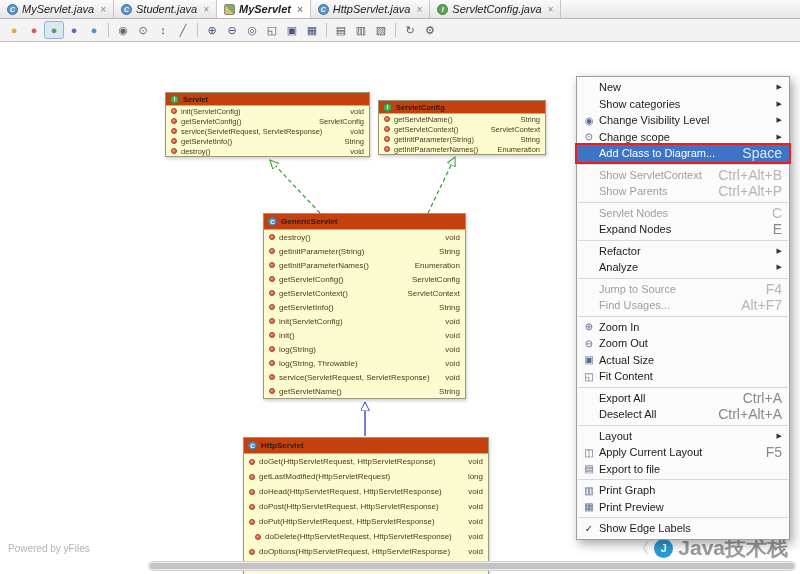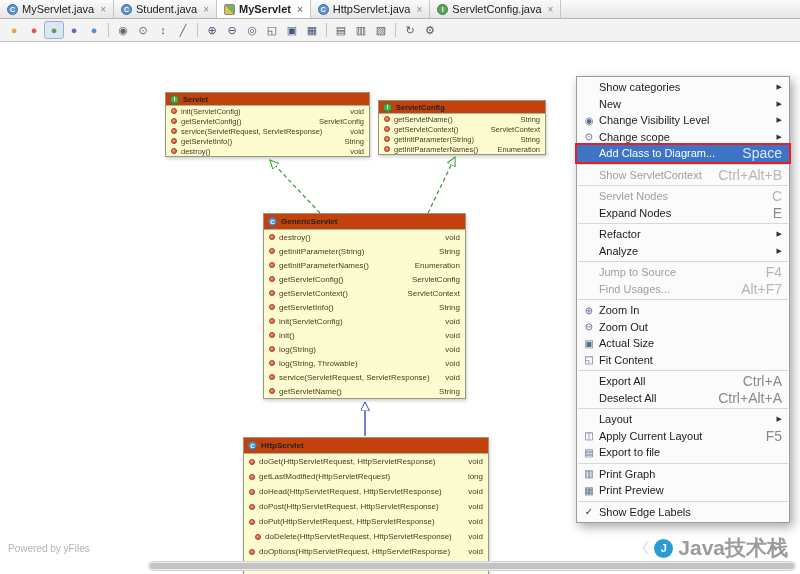--- a/index.html
+++ b/index.html
@@ -1,21 +1,21 @@
 <!DOCTYPE html>
 <html><head>
 <meta charset="utf-8">
 <style>
   * { margin:0; padding:0; box-sizing:border-box; }
   body { font-family:"Liberation Sans", sans-serif; background:#fff; }
   .ide { position:relative; width:800px; height:574px; overflow:hidden; background:#fff; }
 
   
   .tabbar { height:19px; background:linear-gradient(#fafafa,#e6e6e6); border-bottom:1px solid #b6b6b6;
-            display:flex; align-items:stretch; }
+            display:flex; align-items:stretch;font-style:italic; }
   .tab { display:flex; align-items:center; gap:4px; padding:0 7px; font-size:11px; color:#222;
          border-right:1px solid #c6c6c6; cursor:default; white-space:nowrap; }
   .tab.active { background:#fff; font-weight:bold; }
   .tabicon { width:11px; height:11px; border-radius:50%; color:#fff; font-size:7px; font-weight:bold;
              display:flex; align-items:center; justify-content:center; flex:0 0 auto; }
   .class-icon { background:#5d94c9; border:1px solid #3c6fa3; }
   .interface-icon { background:#58a55c; border:1px solid #3c7f41; }
   .diagram-icon { border-radius:2px;
       background:linear-gradient(45deg,#e3c34b 50%,#7db05a 50%); border:1px solid #888; }
   .tabclose { color:#888; font-size:10px; margin-left:2px; }
@@ -157,26 +157,26 @@
 
     <div class="watermark">
       <span class="wm-prefix">《</span>
       <span class="wm-logo">J</span>
       <span class="wm-text">Java技术栈</span>
     </div>
 
     <div class="context-menu" id="menu">
         <div class="menu-item">
           <span class="mi-icon"></span>
+          <span class="mi-label">New</span>
+          <span class="mi-arrow">▶</span>
+        </div>
+        <div class="menu-item">
+          <span class="mi-icon"></span>
           <span class="mi-label">Show categories</span>
-          <span class="mi-arrow">▶</span>
-        </div>
-        <div class="menu-item">
-          <span class="mi-icon"></span>
-          <span class="mi-label">New</span>
           <span class="mi-arrow">▶</span>
         </div>
         <div class="menu-item">
           <span class="mi-icon">◉</span>
           <span class="mi-label">Change Visibility Level</span>
           <span class="mi-arrow">▶</span>
         </div>
         <div class="menu-item">
           <span class="mi-icon">⊙</span>
           <span class="mi-label">Change scope</span>
@@ -185,20 +185,25 @@
         <div class="menu-item selected annotated">
           <span class="mi-icon"></span>
           <span class="mi-label">Add Class to Diagram...</span>
           <span class="mi-shortcut">Space</span>
         </div>
         <div class="menu-sep"></div>
         <div class="menu-item disabled">
           <span class="mi-icon"></span>
           <span class="mi-label">Show ServletContext</span>
           <span class="mi-shortcut">Ctrl+Alt+B</span>
+        </div>
+        <div class="menu-item disabled">
+          <span class="mi-icon"></span>
+          <span class="mi-label">Show Parents</span>
+          <span class="mi-shortcut">Ctrl+Alt+P</span>
         </div>
         <div class="menu-sep"></div>
         <div class="menu-item disabled">
           <span class="mi-icon"></span>
           <span class="mi-label">Servlet Nodes</span>
           <span class="mi-shortcut">C</span>
         </div>
         <div class="menu-item">
           <span class="mi-icon"></span>
           <span class="mi-label">Expand Nodes</span>

